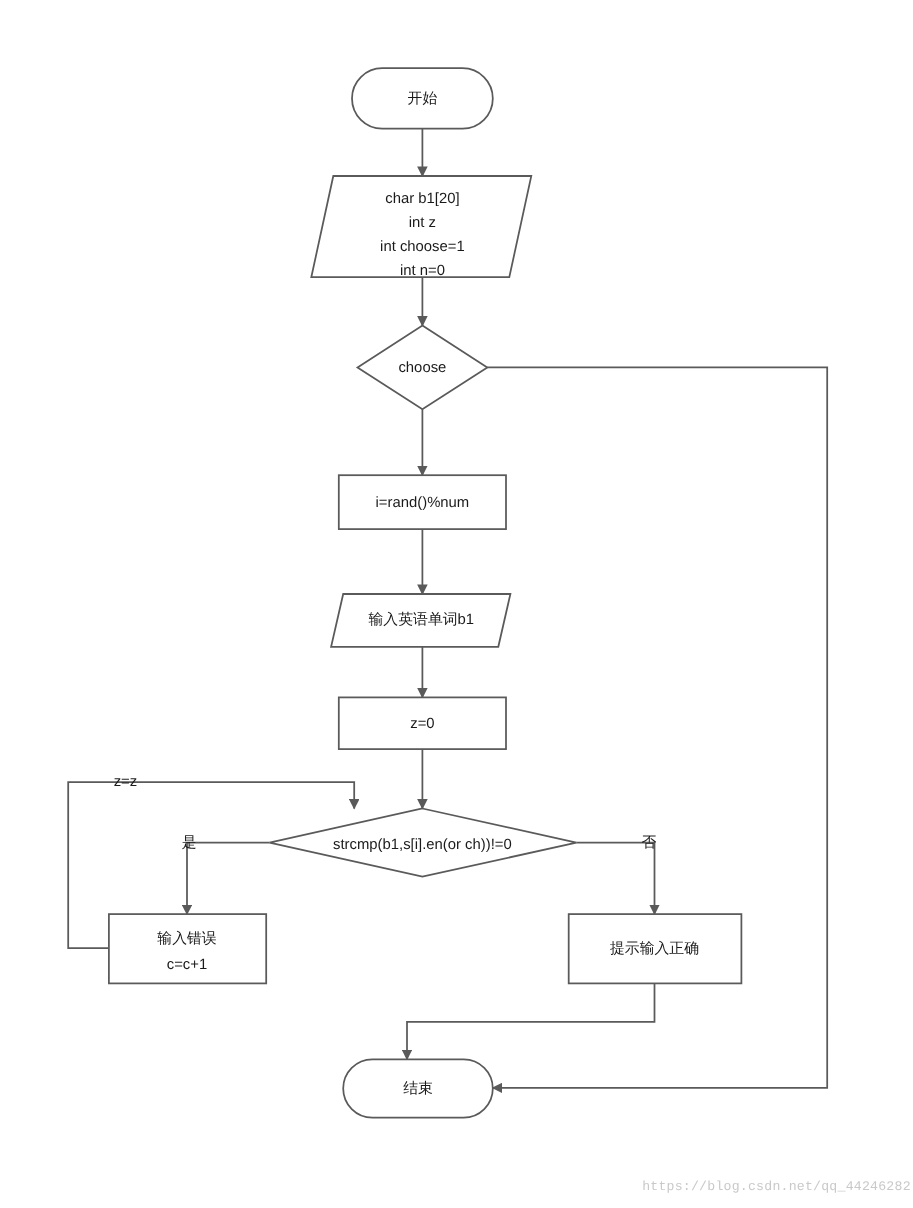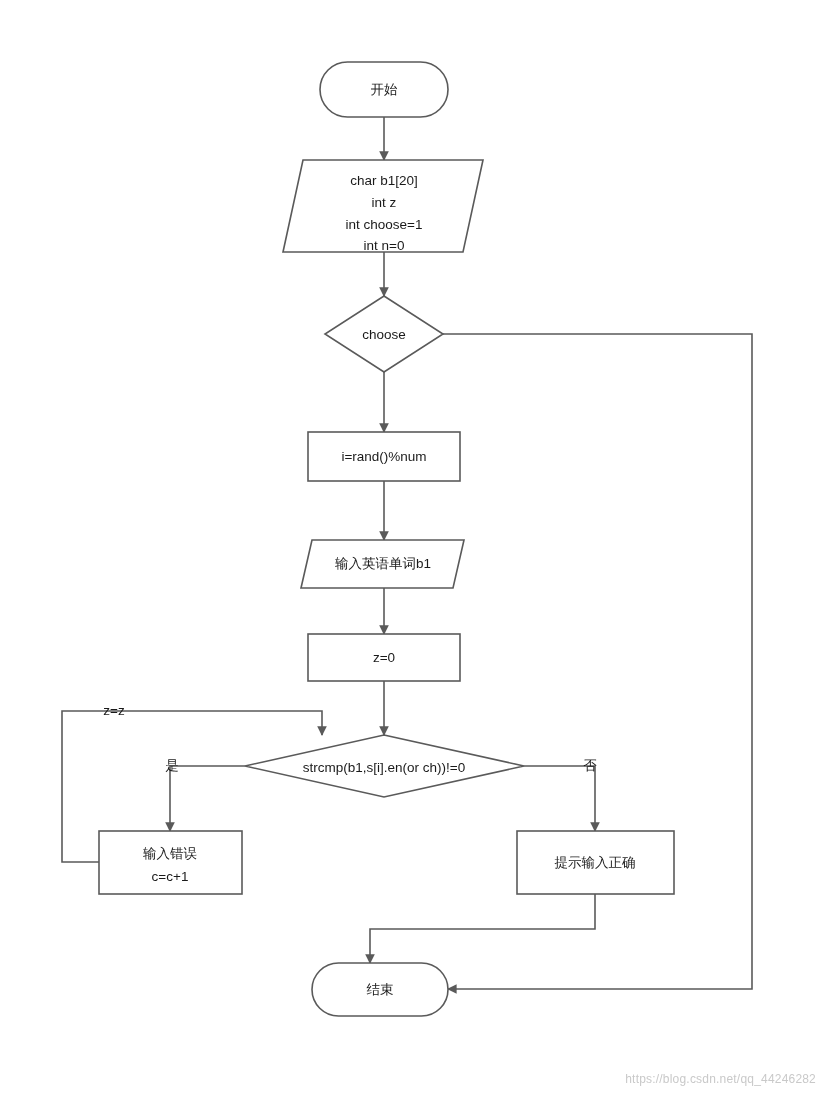--- a/index.html
+++ b/index.html
@@ -43,23 +43,23 @@
   }
   .edge-label {
     font-family: "Liberation Sans", sans-serif;
     font-size: 13.5px;
     fill: #1a1a1a;
     text-anchor: middle;
     dominant-baseline: middle;
   }
   .watermark {
     position: absolute;
-    right: 14px;
+    right: 2px;
     bottom: 12px;
-    font-family: Liberation Sans, sans-serif;
+    font-family: Liberation Mono, monospace;
     font-size: 12px;
     color: #c9c9c9;
     letter-spacing: 0.2px;
     user-select: none;
   }
 </style>
 </head>
 <body>
 
 <div id="canvas">

